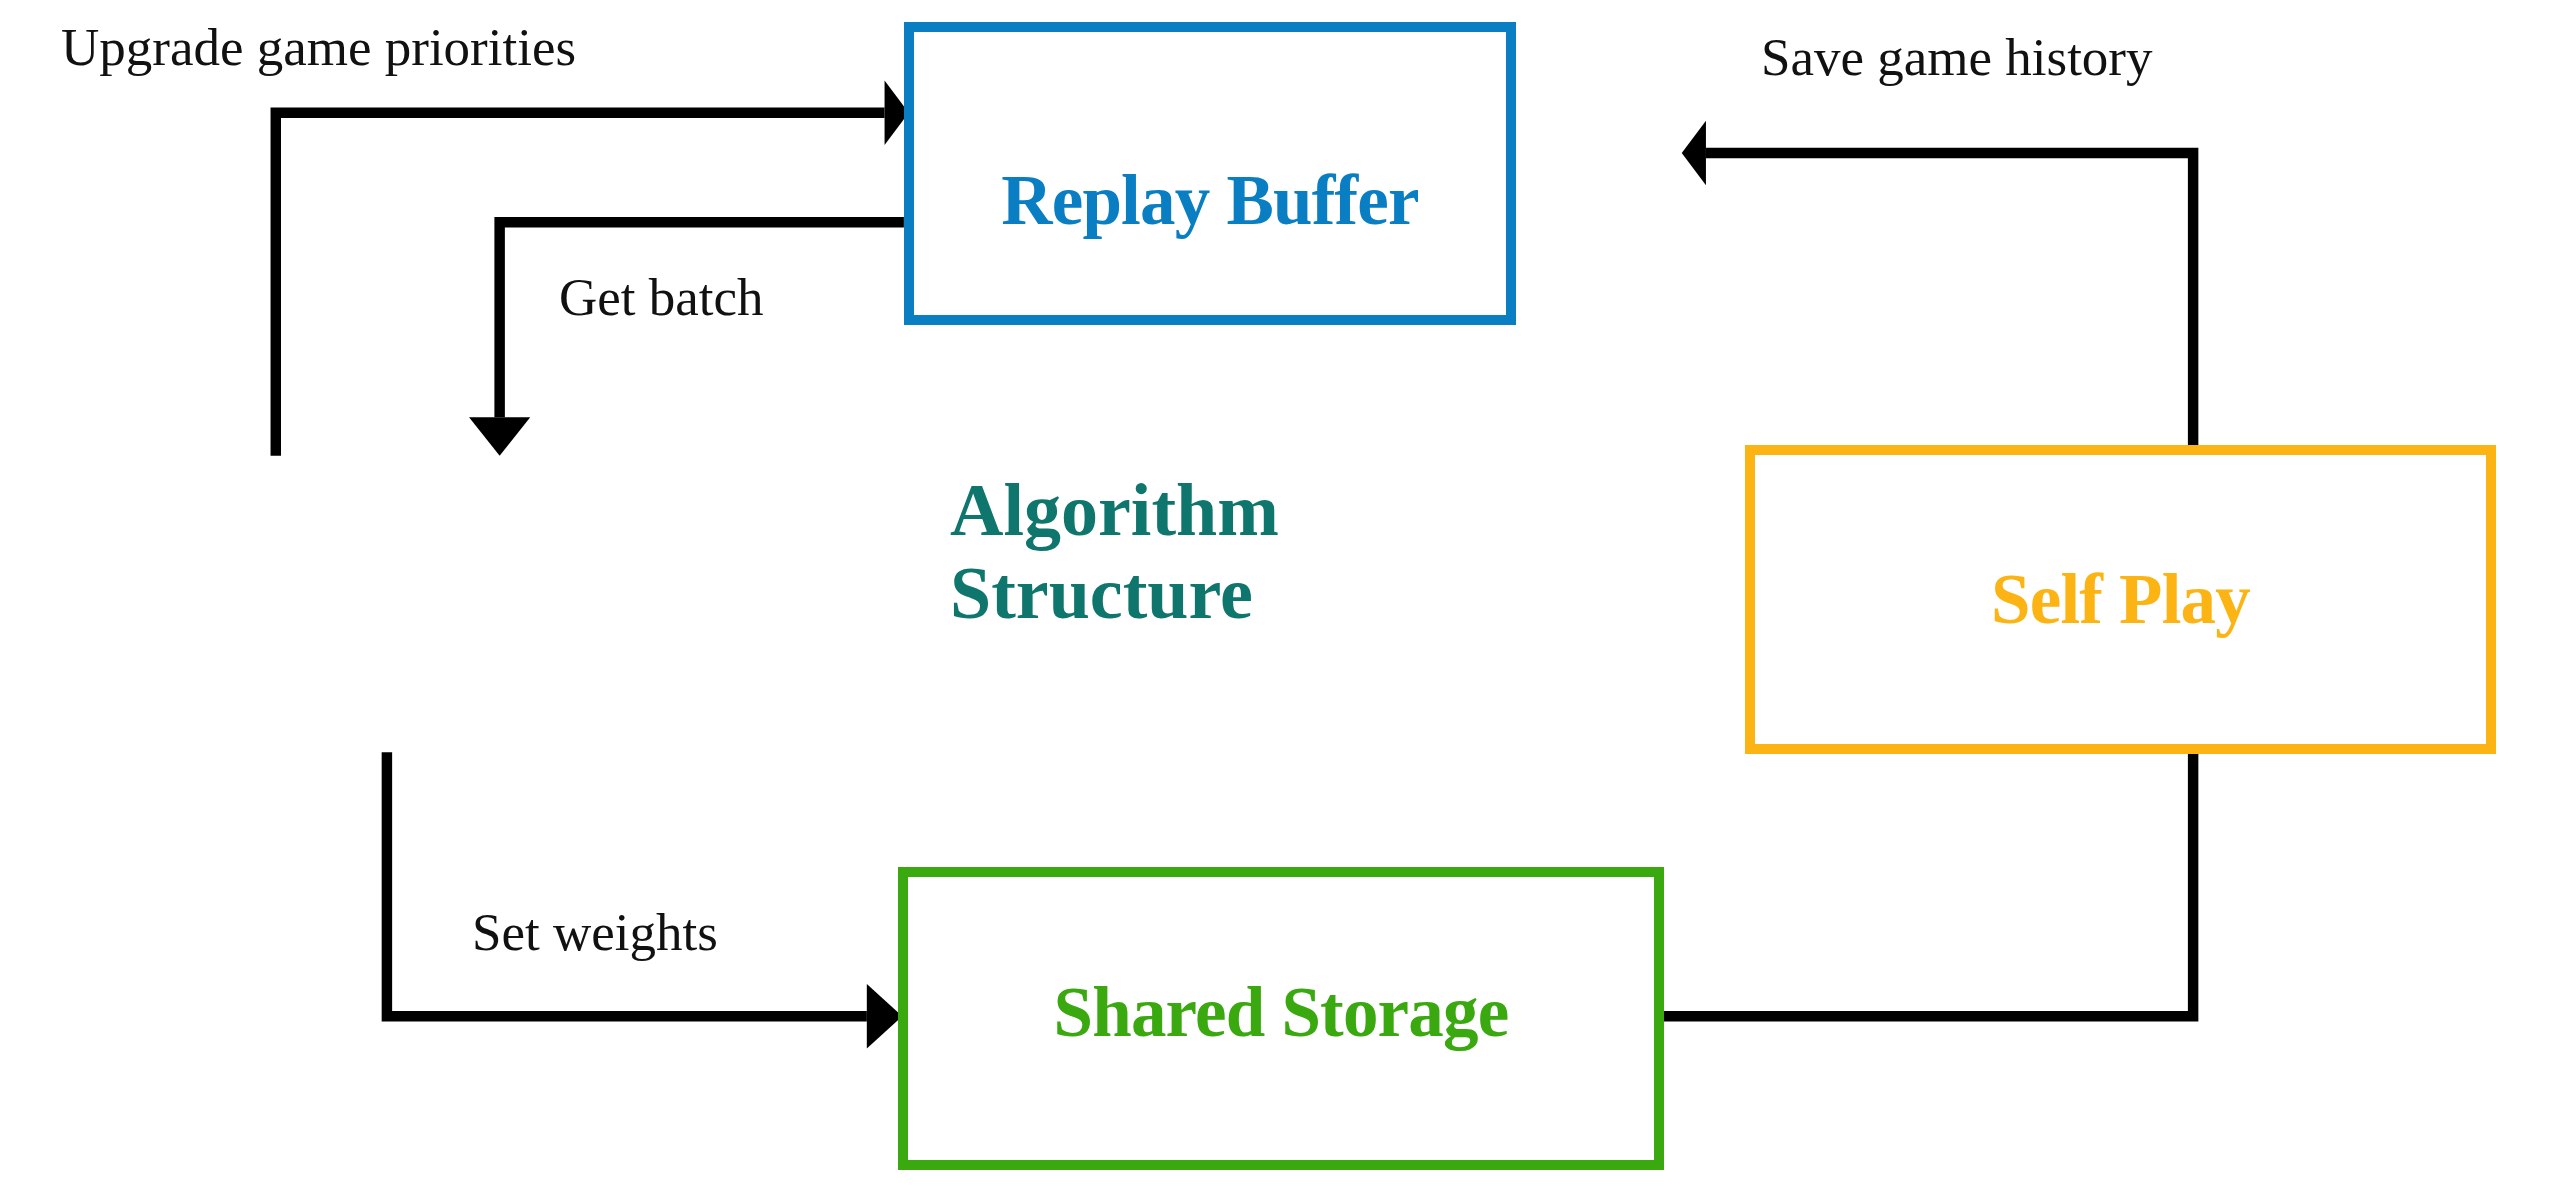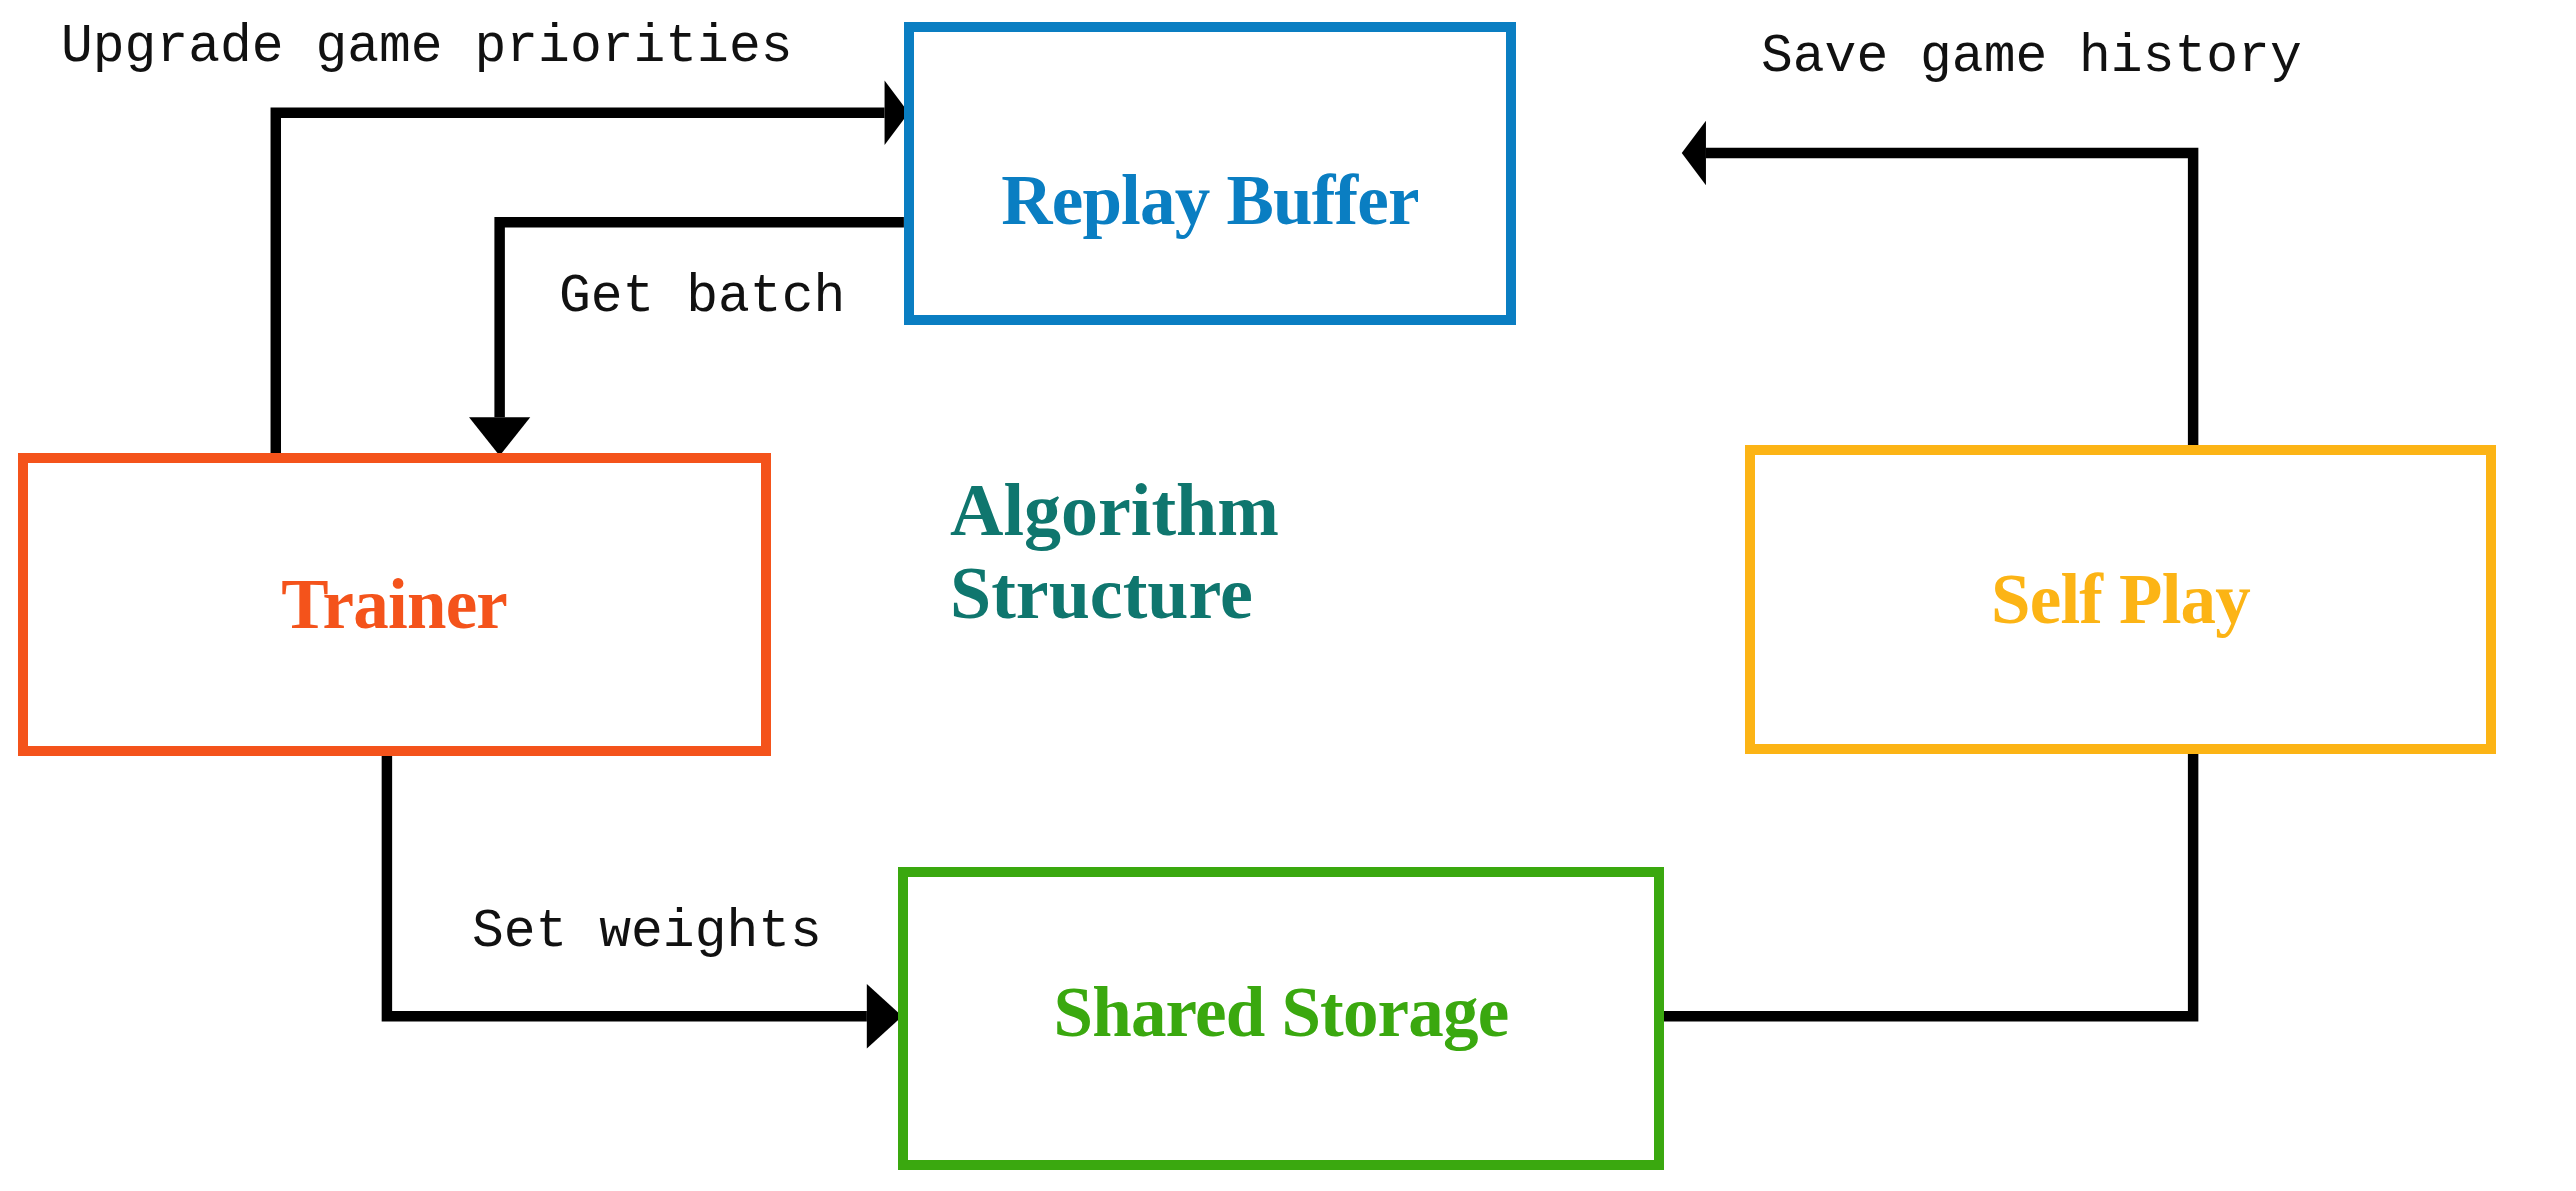--- a/index.html
+++ b/index.html
@@ -85,21 +85,21 @@
     font-size: 74px;
     line-height: 1.12;
     font-family: Liberation Serif, serif;
   }
   .edge-label {
     position: absolute;
     color: #111111;
     font-size: 53px;
     line-height: 1;
     white-space: nowrap;
-    font-family: Liberation Mono, monospace;
+    font-family: Liberation Serif, serif;
   }
   #label-upgrade-game-priorities { left: 61px;  top: 21px;   }
   #label-get-batch               { left: 559px; top: 271px;  }
   #label-save-game-history       { left: 1761px; top: 31px;  }
   #label-set-weights             { left: 472px; top: 906px; }
   #label-get-weights             { left: 1730px; top: 918px;}
 </style>
 </head>
 <body>
 
@@ -129,23 +129,20 @@
 
     <g>
       <path d="M 2062 1262 L 2723 1262 L 2723 930" fill="none" stroke="#000000" stroke-width="13" stroke-linecap="butt" stroke-linejoin="miter"></path>
     </g>
   </svg>
 
   <div class="node" id="node-replay-buffer">
     <span class="node-label">Replay Buffer</span>
   </div>
 
-  <div class="node" id="node-trainer">
-    <span class="node-label">Trainer</span>
-  </div>
 
   <div class="node" id="node-self-play">
     <span class="node-label">Self Play</span>
   </div>
 
   <div class="node" id="node-shared-storage">
     <span class="node-label">Shared Storage</span>
   </div>
 
   <div id="center-title">

